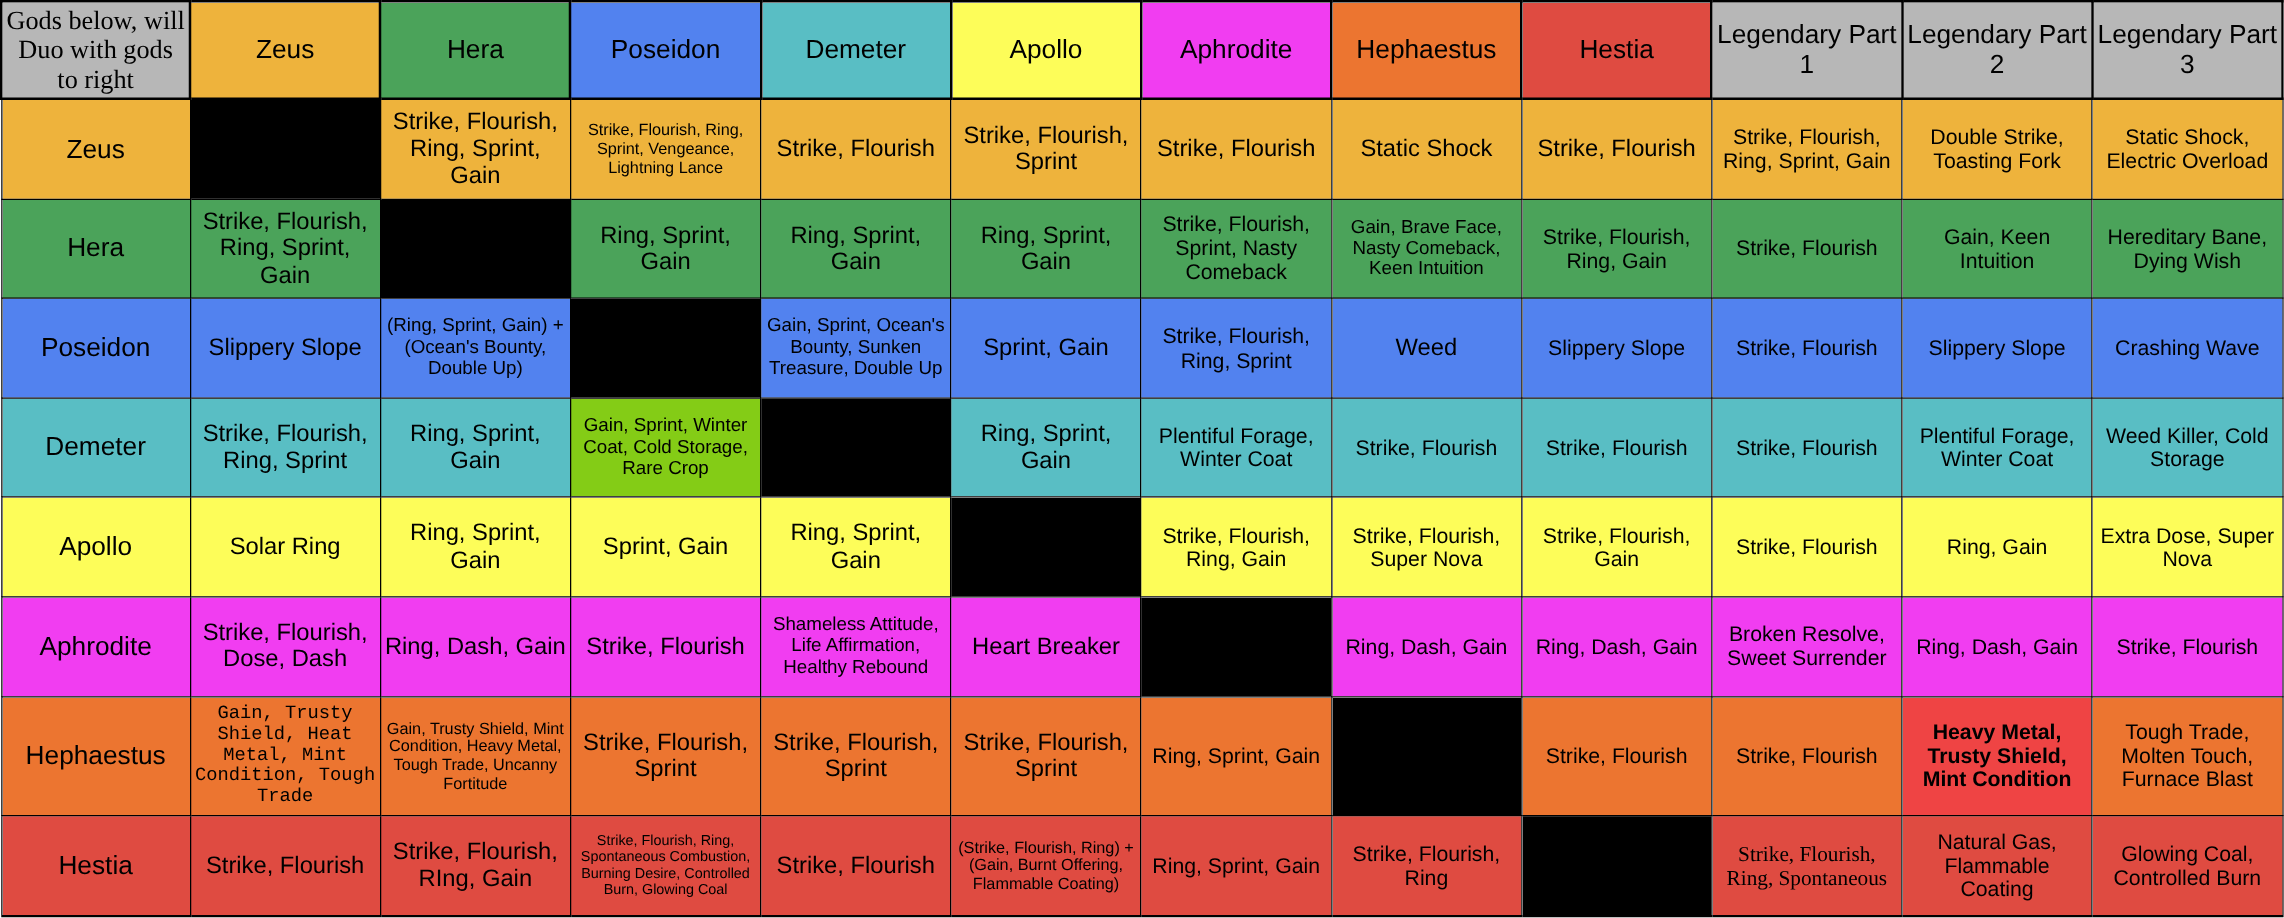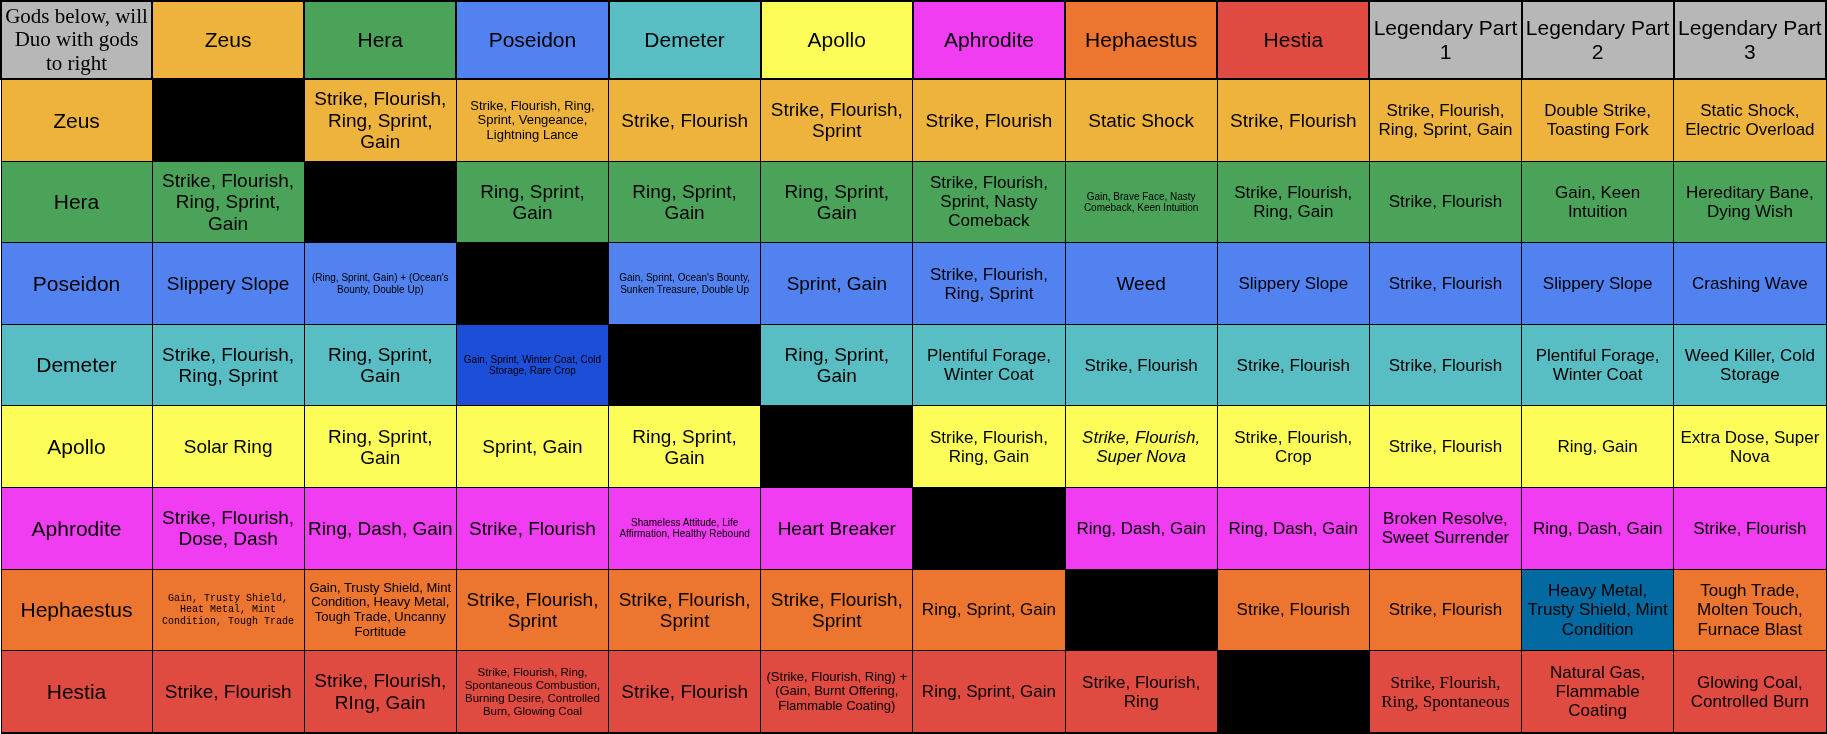--- a/index.html
+++ b/index.html
@@ -59,21 +59,21 @@
   tr.body-row td { height: 69px; }
   tr.last-row td { border-bottom: 2px solid #000000; }
 
   
   .c-grey       { background: #b7b7b7; font-family: Liberation Serif, serif; }
   .c-black      { background: #000000; }
 
   
   .fs-lg  { font-size: 19px; }
   .fs-md  { font-size: 17px; }
-  .fs-sm  { font-size: 10px; }
+  .fs-sm  { font-size: 15px; }
   .fs-xs  { font-size: 13px; }
   .fs-xxs { font-size: 11.5px; }
 </style>
 </head>
 <body>
 
 <table class="duo-table">
   <colgroup id="colgroup-slot">
     <col class="c-head">
   <col class="c-god">
@@ -144,40 +144,40 @@
         <td class="fs-lg" style="background: rgb(82, 130, 239);">Weed</td>
         <td class="fs-md" style="background: rgb(82, 130, 239);">Slippery Slope</td>
         <td class="fs-md leg-start" style="background: rgb(82, 130, 239);">Strike, Flourish</td>
         <td class="fs-md" style="background: rgb(82, 130, 239);">Slippery Slope</td>
         <td class="fs-md last-col" style="background: rgb(82, 130, 239);">Crashing Wave</td>
       </tr>
       <tr class="body-row">
         <td class="row-label" style="background: rgb(89, 190, 196);">Demeter</td>
         <td class="fs-lg" style="background: rgb(89, 190, 196);">Strike, Flourish, Ring, Sprint</td>
         <td class="fs-lg" style="background: rgb(89, 190, 196);">Ring, Sprint, Gain</td>
-        <td class="fs-sm" style="background: #1d4ed8;">Gain, Sprint, Winter Coat, Cold Storage, Rare Crop</td>
+        <td class="fs-sm" style="background: #84cc16;">Gain, Sprint, Winter Coat, Cold Storage, Rare Crop</td>
         <td class="c-black"></td>
         <td class="fs-lg" style="background: rgb(89, 190, 196);">Ring, Sprint, Gain</td>
         <td class="fs-md" style="background: rgb(89, 190, 196);">Plentiful Forage, Winter Coat</td>
         <td class="fs-md" style="background: rgb(89, 190, 196);">Strike, Flourish</td>
         <td class="fs-md" style="background: rgb(89, 190, 196);">Strike, Flourish</td>
         <td class="fs-md leg-start" style="background: rgb(89, 190, 196);">Strike, Flourish</td>
         <td class="fs-md" style="background: rgb(89, 190, 196);">Plentiful Forage, Winter Coat</td>
         <td class="fs-md last-col" style="background: rgb(89, 190, 196);">Weed Killer, Cold Storage</td>
       </tr>
       <tr class="body-row">
         <td class="row-label" style="background: rgb(253, 253, 89);">Apollo</td>
         <td class="fs-lg" style="background: rgb(253, 253, 89);">Solar Ring</td>
         <td class="fs-lg" style="background: rgb(253, 253, 89);">Ring, Sprint, Gain</td>
         <td class="fs-lg" style="background: rgb(253, 253, 89);">Sprint, Gain</td>
         <td class="fs-lg" style="background: rgb(253, 253, 89);">Ring, Sprint, Gain</td>
         <td class="c-black"></td>
         <td class="fs-md" style="background: rgb(253, 253, 89);">Strike, Flourish, Ring, Gain</td>
-        <td class="fs-md" style="background: rgb(253, 253, 89); font-style: italic;">Strike, Flourish, Super Nova</td>
-        <td class="fs-md" style="background: rgb(253, 253, 89);">Strike, Flourish, Crop</td>
+        <td class="fs-md" style="background: rgb(253, 253, 89);">Strike, Flourish, Super Nova</td>
+        <td class="fs-md" style="background: rgb(253, 253, 89);">Strike, Flourish, Gain</td>
         <td class="fs-md leg-start" style="background: rgb(253, 253, 89);">Strike, Flourish</td>
         <td class="fs-md" style="background: rgb(253, 253, 89);">Ring, Gain</td>
         <td class="fs-md last-col" style="background: rgb(253, 253, 89);">Extra Dose, Super Nova</td>
       </tr>
       <tr class="body-row">
         <td class="row-label" style="background: rgb(241, 61, 241);">Aphrodite</td>
         <td class="fs-lg" style="background: rgb(241, 61, 241);">Strike, Flourish, Dose, Dash</td>
         <td class="fs-lg" style="background: rgb(241, 61, 241);">Ring, Dash, Gain</td>
         <td class="fs-lg" style="background: rgb(241, 61, 241);">Strike, Flourish</td>
         <td class="fs-sm" style="background: rgb(241, 61, 241);">Shameless Attitude, Life Affirmation, Healthy Rebound</td>
@@ -193,21 +193,21 @@
         <td class="row-label" style="background: rgb(236, 117, 48);">Hephaestus</td>
         <td class="fs-sm" style="background: rgb(236, 117, 48); font-family: Liberation Mono, monospace;">Gain, Trusty Shield, Heat Metal, Mint Condition, Tough Trade</td>
         <td class="fs-xs" style="background: rgb(236, 117, 48);">Gain, Trusty Shield, Mint Condition, Heavy Metal, Tough Trade, Uncanny Fortitude</td>
         <td class="fs-lg" style="background: rgb(236, 117, 48);">Strike, Flourish, Sprint</td>
         <td class="fs-lg" style="background: rgb(236, 117, 48);">Strike, Flourish, Sprint</td>
         <td class="fs-lg" style="background: rgb(236, 117, 48);">Strike, Flourish, Sprint</td>
         <td class="fs-md" style="background: rgb(236, 117, 48);">Ring, Sprint, Gain</td>
         <td class="c-black"></td>
         <td class="fs-md" style="background: rgb(236, 117, 48);">Strike, Flourish</td>
         <td class="fs-md leg-start" style="background: rgb(236, 117, 48);">Strike, Flourish</td>
-        <td class="fs-md" style="background: #0369a1;">Heavy Metal, Trusty Shield, Mint Condition</td>
+        <td class="fs-md" style="background: #ef4444; font-weight: bold;">Heavy Metal, Trusty Shield, Mint Condition</td>
         <td class="fs-md last-col" style="background: rgb(236, 117, 48);">Tough Trade, Molten Touch, Furnace Blast</td>
       </tr>
       <tr class="body-row last-row">
         <td class="row-label" style="background: rgb(223, 75, 65);">Hestia</td>
         <td class="fs-lg" style="background: rgb(223, 75, 65);">Strike, Flourish</td>
         <td class="fs-lg" style="background: rgb(223, 75, 65);">Strike, Flourish, RIng, Gain</td>
         <td class="fs-xxs" style="background: rgb(223, 75, 65);">Strike, Flourish, Ring, Spontaneous Combustion, Burning Desire, Controlled Burn, Glowing Coal</td>
         <td class="fs-lg" style="background: rgb(223, 75, 65);">Strike, Flourish</td>
         <td class="fs-xs" style="background: rgb(223, 75, 65);">(Strike, Flourish, Ring) + (Gain, Burnt Offering, Flammable Coating)</td>
         <td class="fs-md" style="background: rgb(223, 75, 65);">Ring, Sprint, Gain</td>

